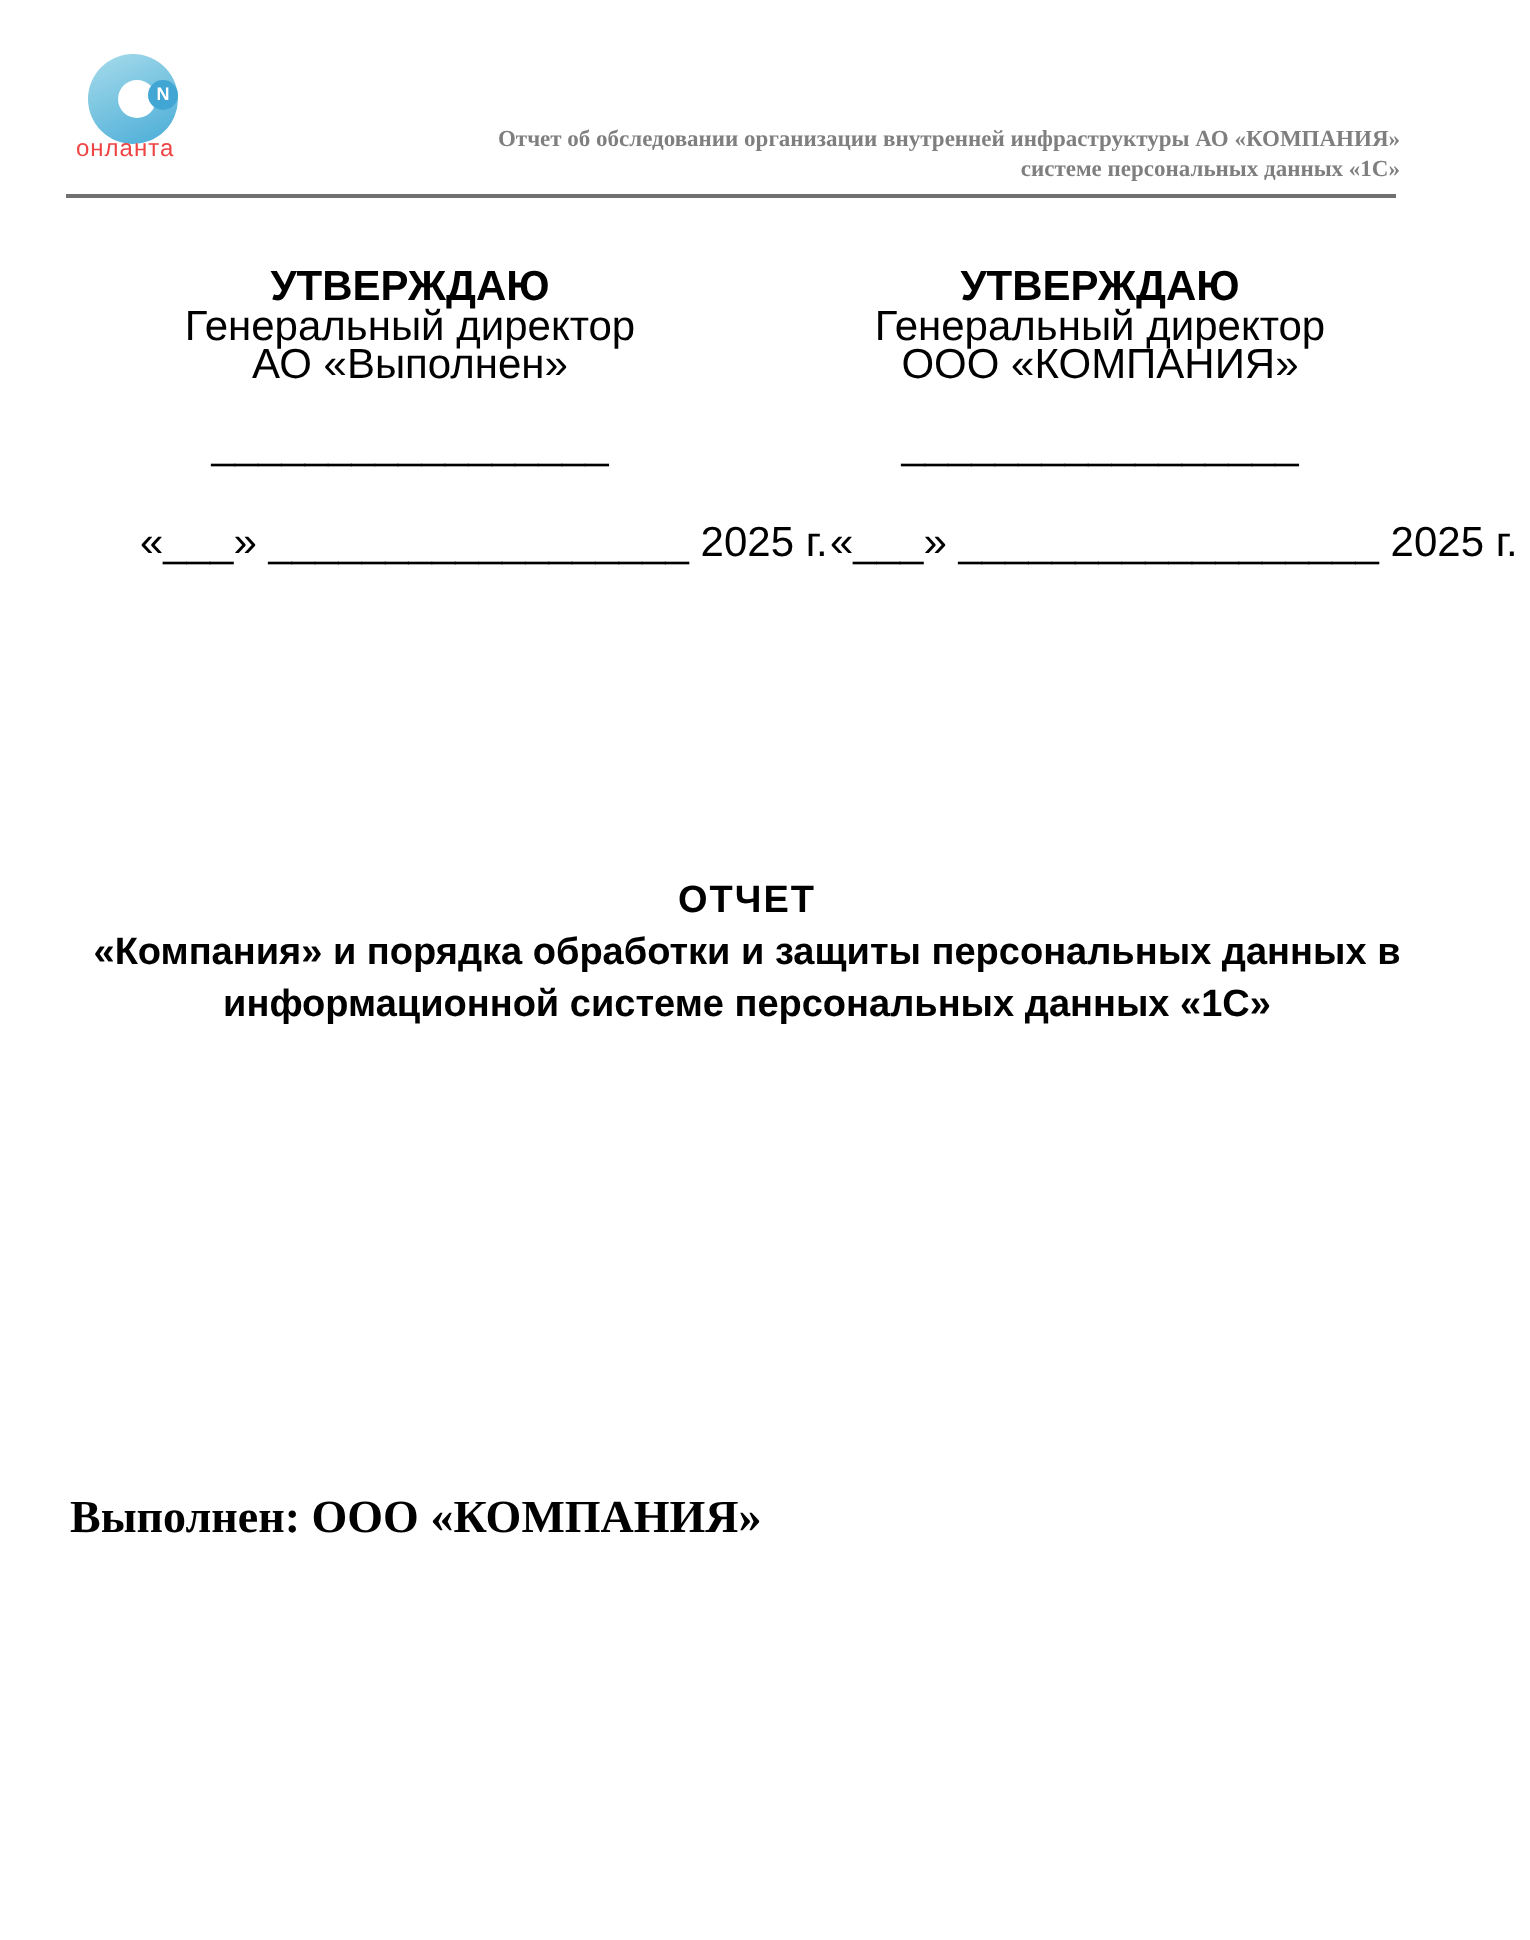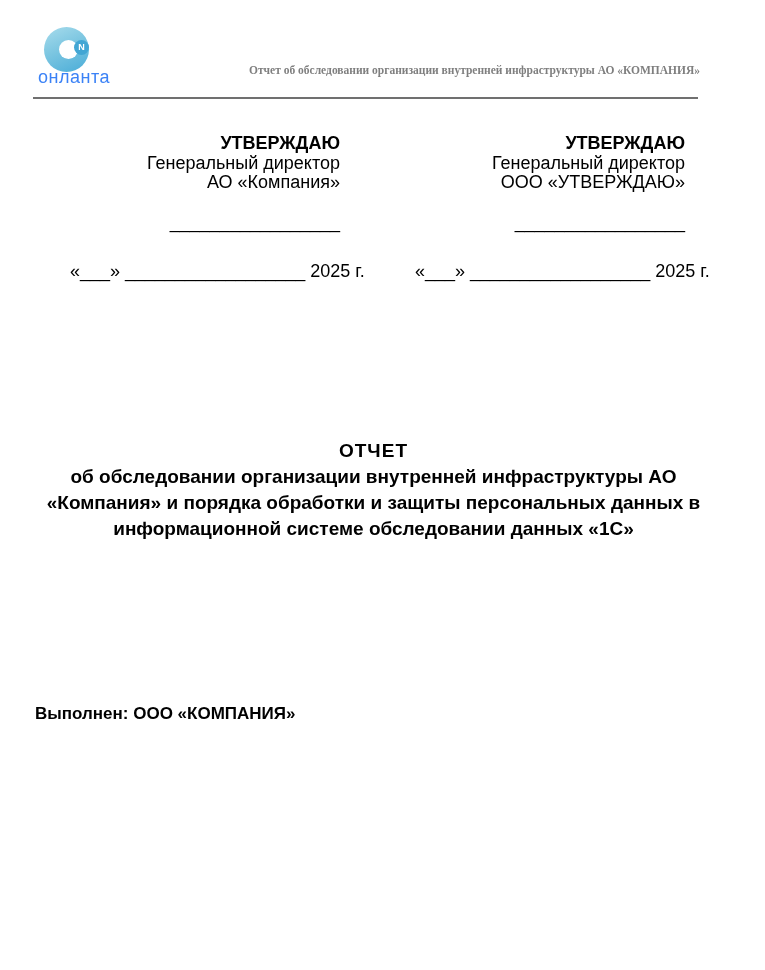--- a/index.html
+++ b/index.html
@@ -30,21 +30,21 @@
     position: absolute; left: 30px; top: 13px;
     width: 15px; height: 15px; border-radius: 50%;
     background: #42a6d4;
     color: #ffffff;
     font-size: 9px; font-weight: bold;
     display: flex; align-items: center; justify-content: center;
     line-height: 1;
   }
   .brand-name {
     position: absolute; left: 0; top: 41px;
-    font-size: 18px; color: #3b82f6; letter-spacing: 0.5px;
+    font-size: 12px; color: #ef4444; letter-spacing: 0.5px;
   }
 
   
   .doc-header {
     position: absolute; top: 27px; right: 65px;
     width: 460px;
     text-align: right;
     font-family: "Liberation Serif", serif;
     font-weight: bold;
     font-size: 11.5px;
@@ -57,87 +57,87 @@
   .header-rule {
     position: absolute; top: 97px; left: 33px;
     width: 665px; height: 2px;
     background: #707070;
   }
 
   
   .approval {
     position: absolute; top: 134px;
     width: 270px;
-    text-align: right;
-    font-size: 18px;
+    text-align: center;
+    font-size: 21px;
     line-height: 19.5px;
   }
   .approval-left  { left: 70px;  }
   .approval-right { left: 415px; }
   .approve-label  { font-weight: bold; }
   .sig-line  { margin-top: 20px; white-space: nowrap; }
   .date-line { margin-top: 30px; white-space: nowrap; }
 
   
   .title-block {
     position: absolute; top: 438px; left: 12px; right: 30px;
     text-align: center;
     font-weight: bold;
     font-size: 19px;
     line-height: 26px;
   }
   .title-heading { letter-spacing: 1px; }
 
   
   .performed-by {
-    position: absolute; left: 35px; top: 704px;
-    font-family: Liberation Sans, sans-serif;
+    position: absolute; left: 35px; top: 746px;
+    font-family: Liberation Serif, serif;
     font-weight: bold;
-    font-size: 17px;
+    font-size: 23px;
   }
 </style>
 </head>
 <body>
 
 <div class="page">
 
   <div class="logo-wrap">
     <div class="logo-circle">
       <div class="logo-hole"></div>
       <div class="logo-badge">
         <span>N</span>
       </div>
     </div>
     <div class="brand-name">онланта</div>
   </div>
 
   <div class="doc-header">
     <div>Отчет об обследовании организации внутренней инфраструктуры АО «КОМПАНИЯ»</div>
+    <div>системе персональных данных «1С»</div>
   </div>
 
   <div class="header-rule"></div>
 
   <div class="approval approval-left">
     <div class="approve-label">УТВЕРЖДАЮ</div>
     <div>Генеральный директор</div>
-    <div>АО «Компания»</div>
+    <div>АО «Выполнен»</div>
     <div class="sig-line">_________________</div>
     <div class="date-line">«___» __________________ 2025 г.</div>
   </div>
 
   <div class="approval approval-right">
     <div class="approve-label">УТВЕРЖДАЮ</div>
     <div>Генеральный директор</div>
-    <div>ООО «УТВЕРЖДАЮ»</div>
+    <div>ООО «КОМПАНИЯ»</div>
     <div class="sig-line">_________________</div>
     <div class="date-line">«___» __________________ 2025 г.</div>
   </div>
 
   <div class="title-block">
     <div class="title-heading">ОТЧЕТ</div>
-    <div>об обследовании организации внутренней инфраструктуры АО</div>
     <div>«Компания» и порядка обработки и защиты персональных данных в</div>
-    <div>информационной системе обследовании данных «1С»</div>
+    <div>информационной системе персональных данных «1С»</div>
   </div>
 
   <div class="performed-by">Выполнен: ООО «КОМПАНИЯ»</div>
 
 </div>
 
 </body></html>

